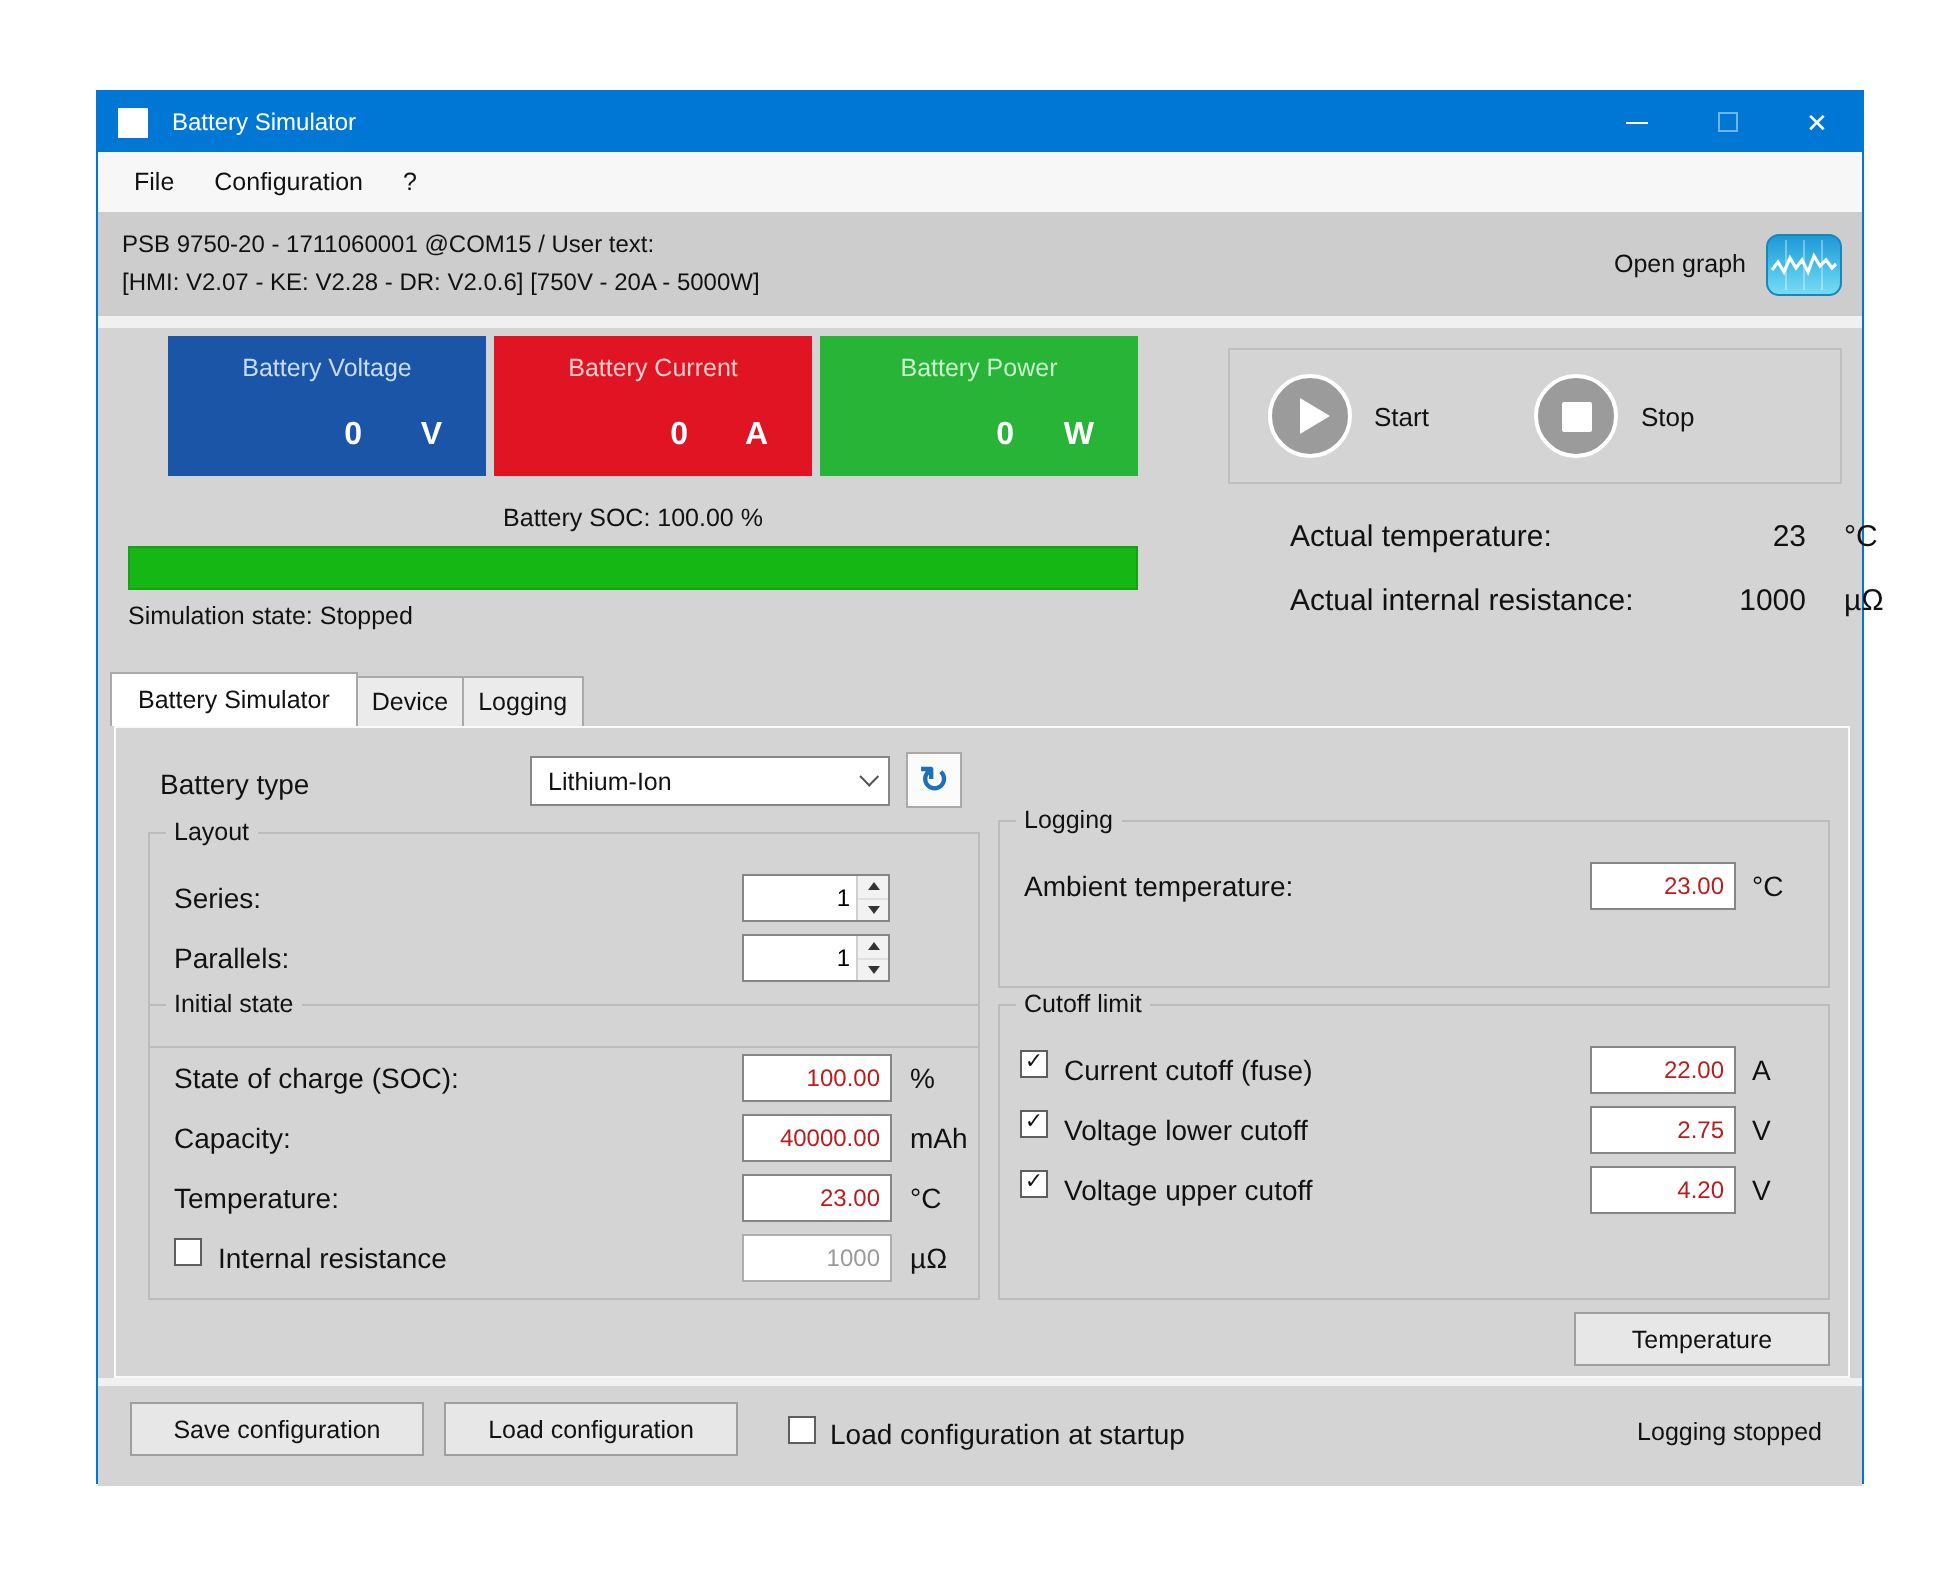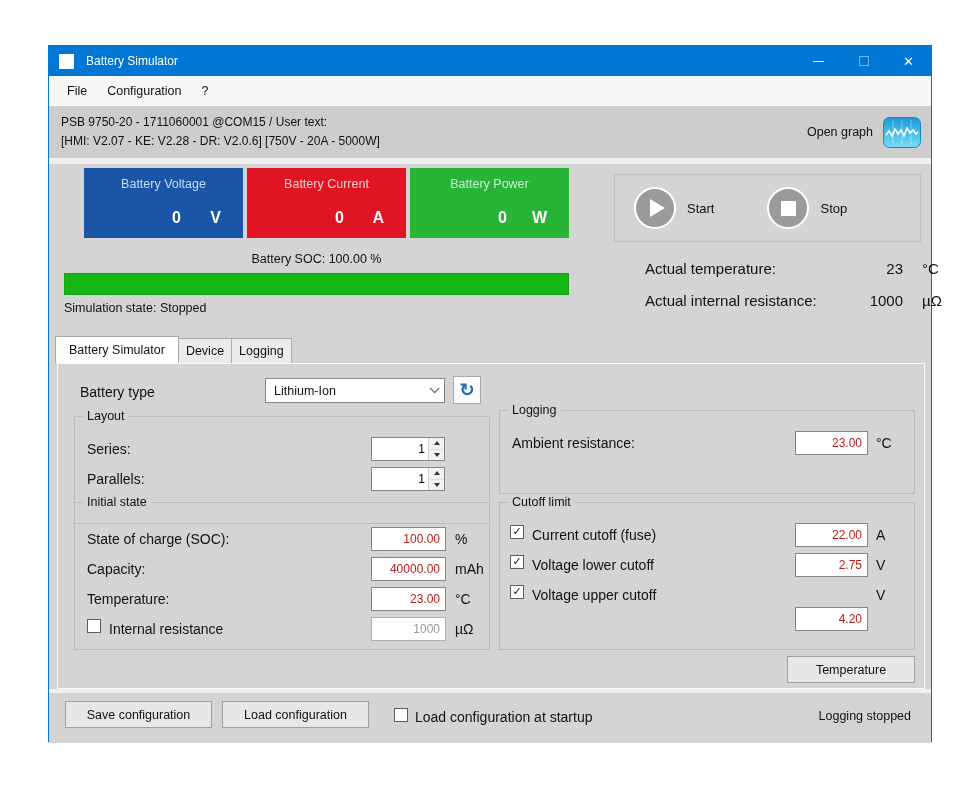--- a/index.html
+++ b/index.html
@@ -245,21 +245,21 @@
               </div>
             <div class="spin-btn">
                 <span class="tri-dn"></span>
               </div>
           </div>
         </div>
       </div>
 
       <div class="groupbox gb-ambient">
         <span class="gb-title">Logging</span>
-        <span class="lbl" style="left:12px; top:24px;">Ambient resistance:</span>
+        <span class="lbl" style="left:12px; top:24px;">Ambient temperature:</span>
         <input class="txt" style="left: 295px; top: 20px; width: 73px;" value="23.00">
         <span class="lbl" style="left:376px; top:24px;">°C</span>
       </div>
 
       <div class="groupbox gb-initial">
         <span class="gb-title">Initial state</span>
 
         <span class="lbl" style="left:12px; top:28px;">State of charge (SOC):</span>
         <input class="txt" style="left: 296px; top: 24px; width: 75px;" value="100.00">
         <span class="lbl" style="left:380px; top:28px;">%</span>
@@ -292,21 +292,21 @@
             <span class="mark">✓</span>
           </span>
         <span class="lbl" style="left:32px; top:54px;">Voltage lower cutoff</span>
         <input class="txt" style="left: 295px; top: 50px; width: 73px;" value="2.75">
         <span class="lbl" style="left:376px; top:54px;">V</span>
 
         <span class="checkbox" style="left:10px; top:82px;">
             <span class="mark">✓</span>
           </span>
         <span class="lbl" style="left:32px; top:84px;">Voltage upper cutoff</span>
-        <input class="txt" style="left: 295px; top: 80px; width: 73px; margin-top: 24px;" value="4.20">
+        <input class="txt" style="left: 295px; top: 80px; width: 73px;" value="4.20">
         <span class="lbl" style="left:376px; top:84px;">V</span>
       </div>
 
       <button class="btn init-btn">Temperature</button>
     </div>
   </div>
 
   <div class="footer">
     <button class="btn save-btn">Save configuration</button>
     <button class="btn load-btn">Load configuration</button>

